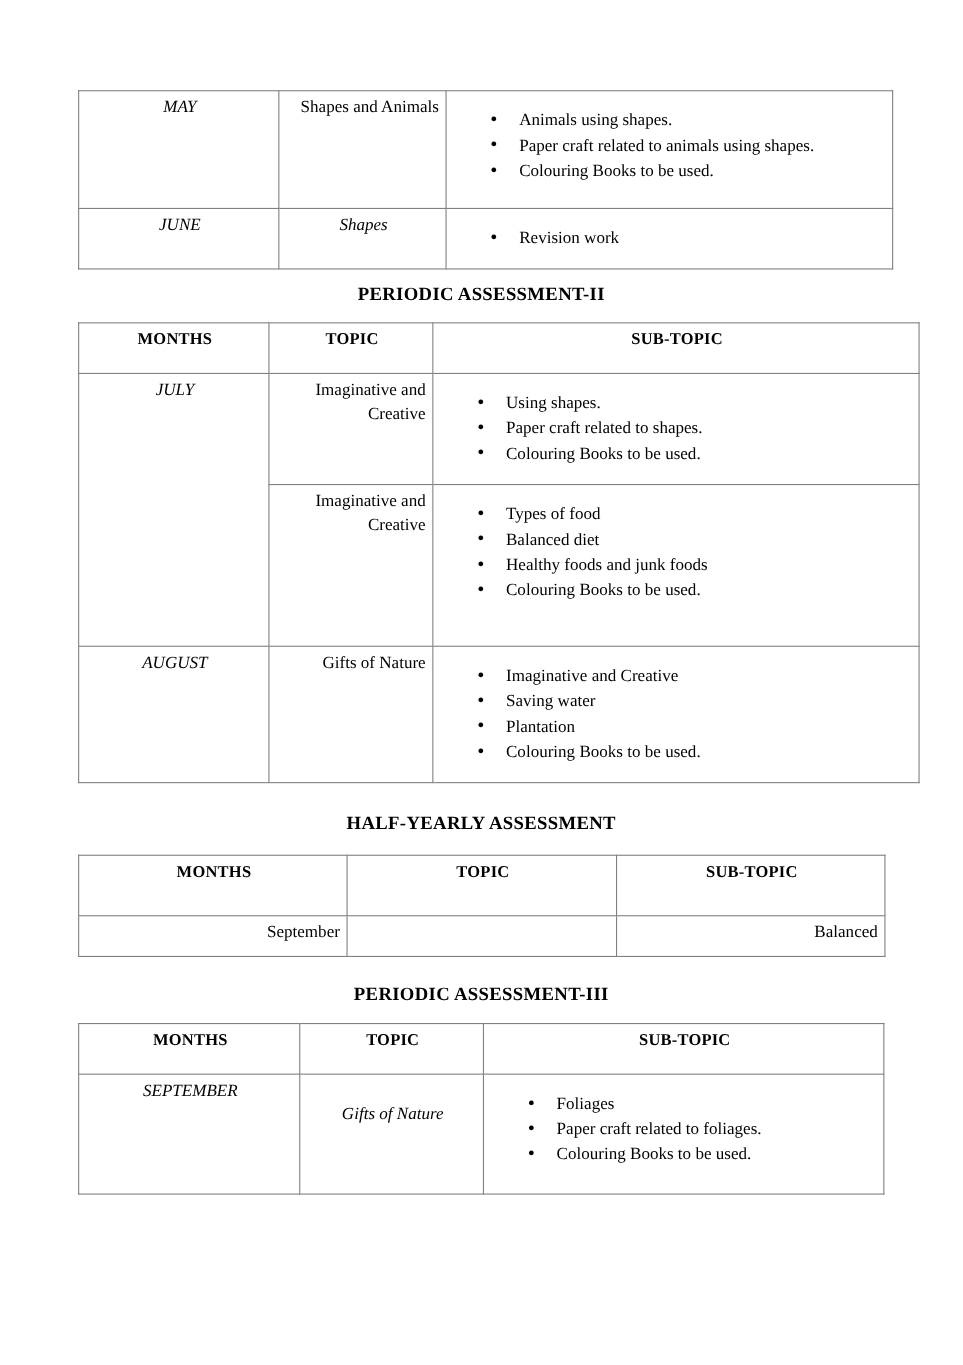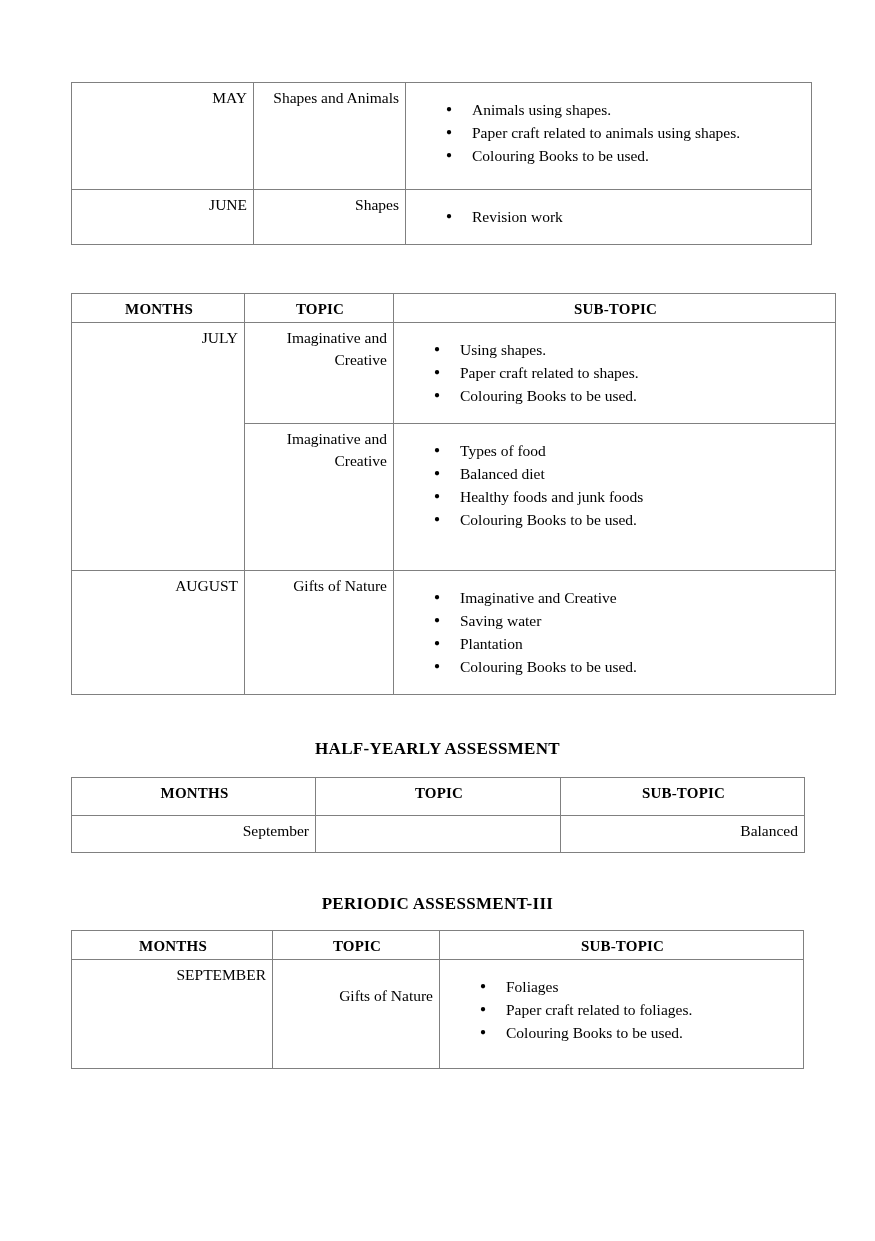--- a/index.html
+++ b/index.html
@@ -37,24 +37,24 @@
     line-height: 1.42;
     font-weight: normal;
     font-family: "Liberation Serif", "DejaVu Serif", serif;
   }
   table.doc-table th {
     text-align: center;
     font-weight: bold;
     font-size: 15px;
     letter-spacing: 0.2px;
     padding-top: 5px;
-    padding-bottom: 2px;
+    padding-bottom: 19px;
     vertical-align: top;
   }
-  .c-center { text-align: right; }
+  .c-center { text-align: center; font-style: italic; }
   .c-left { text-align: right; margin-top: 32px; }
   .bold { font-weight: bold; }
 
   ul.bullets {
     margin: 12px;
     padding: 0 0 0 46px;
     list-style: none;
   }
   ul.bullets li {
     position: relative;
@@ -113,20 +113,21 @@
         <td class="c-center">Shapes</td>
         <td>
           <ul class="bullets">
             <li>Revision work</li>
           </ul>
         </td>
       </tr>
     </tbody>
   </table>
 
+  <div class="section-title" style="top:258px;">PERIODIC ASSESSMENT-II</div>
 
   <table class="doc-table" style="left:71px; top:293px; width:764px;">
     <colgroup>
       <col style="width:173px">
       <col style="width:149px">
       <col style="width:442px">
     </colgroup>
     <thead>
       <tr>
         <th>MONTHS</th>

